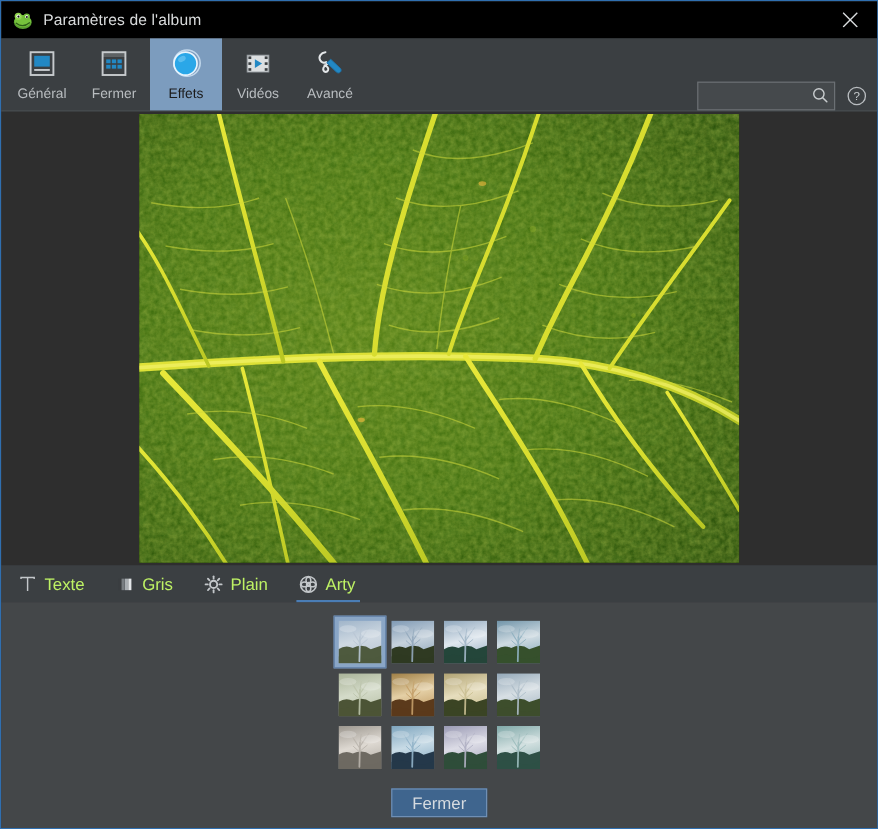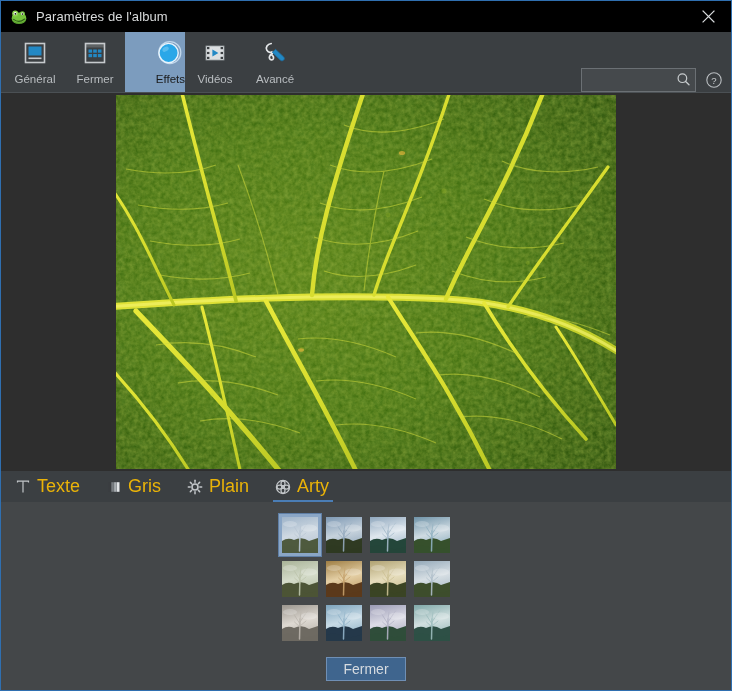--- a/index.html
+++ b/index.html
@@ -81,21 +81,20 @@
     display: flex;
     flex-direction: column;
     align-items: center;
     justify-content: flex-start;
     padding-top: 5px;
     box-sizing: border-box;
     cursor: default;
   }
   .tool-item.selected {
     background: #7c9cbe;
-    align-items: flex-end;
   }
   .tool-ico {
     width: 32px;
     height: 32px;
     position: relative;
     margin-bottom: 3px;
   }
   .tool-label {
     font-size: 11.5px;
     color: #b9bdc0;
@@ -180,22 +179,22 @@
     cursor: default;
   }
   .fx-tab .fx-ico {
     width: 16px;
     height: 16px;
     margin-right: 6px;
     position: relative;
     flex: 0 0 auto;
   }
   .fx-tab .fx-label {
-    font-size: 18px;
-    color: #eab308;
+    font-size: 14px;
+    color: #bef264;
   }
   .fx-tab.active::after {
     content: "";
     position: absolute;
     left: 0;
     right: 7px;
     bottom: 0;
     height: 2px;
     background: #4a7db5;
   }

